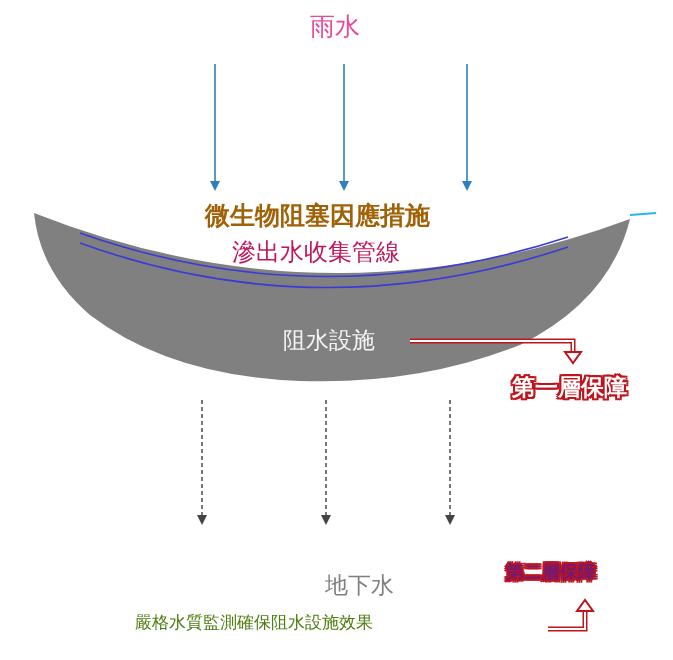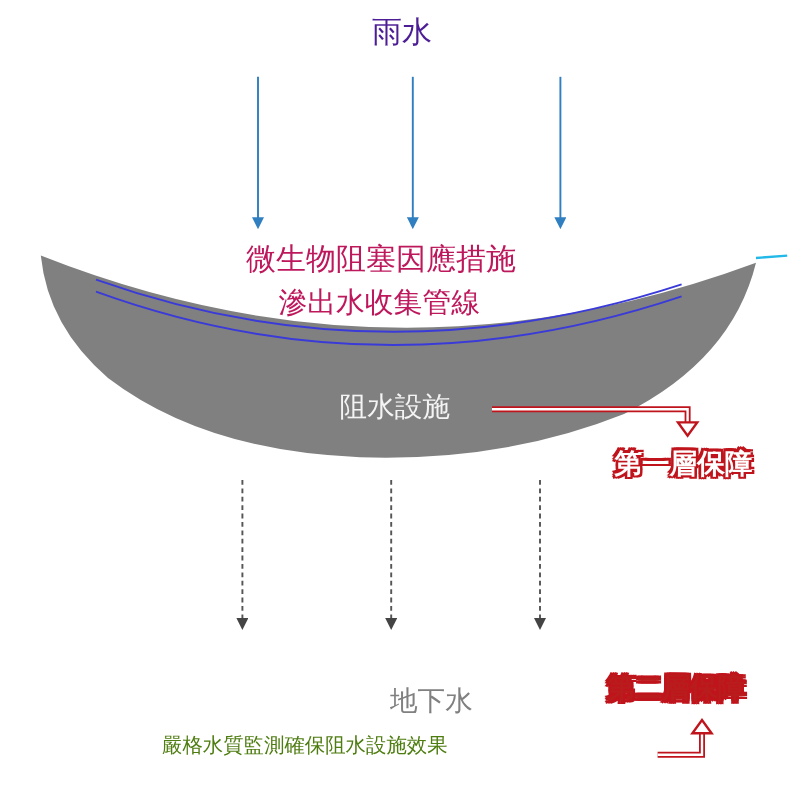--- a/index.html
+++ b/index.html
@@ -1,28 +1,28 @@
 <!DOCTYPE html>
 <html><head>
   <meta charset="utf-8">
   <style>
     html, body { margin: 0; padding: 0; background: #ffffff; }
     body { width: 673px; height: 660px; position: relative; overflow: hidden;
            font-family: "DejaVu Sans", "Liberation Sans", sans-serif; }
     svg.layer { position: absolute; left: 0; top: 0; }
     .lbl { position: absolute; white-space: nowrap; line-height: 1; }
-    .rain { left: 310px; top: 14px; font-size: 25px; color: #4c1d95; }
-    .micro { left: 205px; top: 203px; font-size: 25px; font-weight: normal; color: #be185d; letter-spacing: 0px; }
+    .rain { left: 310px; top: 14px; font-size: 25px; color: #ec4899; }
+    .micro { left: 205px; top: 203px; font-size: 25px; font-weight: bold; color: #a16207; letter-spacing: 0px; }
     .pipe { left: 232px; top: 240px; font-size: 24px; color: #be185d; }
     .barrier { left: 283px; top: 329px; font-size: 23px; color: #f4f4f4; }
     .layer1 { left: 495px; top: 376px; font-size: 23px; font-weight: bold; color: #ffffff;
               text-shadow: -2px -2px 0 #c0141c, 2px -2px 0 #c0141c, -2px 2px 0 #c0141c, 2px 2px 0 #c0141c,
                            0 -2px 0 #c0141c, 0 2px 0 #c0141c, -2px 0 0 #c0141c, 2px 0 0 #c0141c; margin-left: 17px; }
     .ground { left: 283px; top: 574px; font-size: 23px; color: #808080; margin-left: 42px; }
-    .layer2 { left: 506px; top: 563px; font-size: 23px; font-weight: bold; color: #b91c1c;
+    .layer2 { left: 506px; top: 563px; font-size: 18px; font-weight: bold; color: #701a75;
               text-shadow: -2px -2px 0 #c0141c, 2px -2px 0 #c0141c, -2px 2px 0 #c0141c, 2px 2px 0 #c0141c,
                            0 -2px 0 #c0141c, 0 2px 0 #c0141c, -2px 0 0 #c0141c, 2px 0 0 #c0141c; }
     .monitor { left: 135px; top: 614px; font-size: 17px; font-weight: normal; color: #4d7c0f; }
   </style>
 </head>
 <body>
 
 <svg class="layer" width="673" height="660" viewBox="0 0 673 660">
   <defs>
     <marker id="rainHead" markerWidth="10" markerHeight="10" refX="5" refY="5" orient="auto" markerUnits="userSpaceOnUse">

